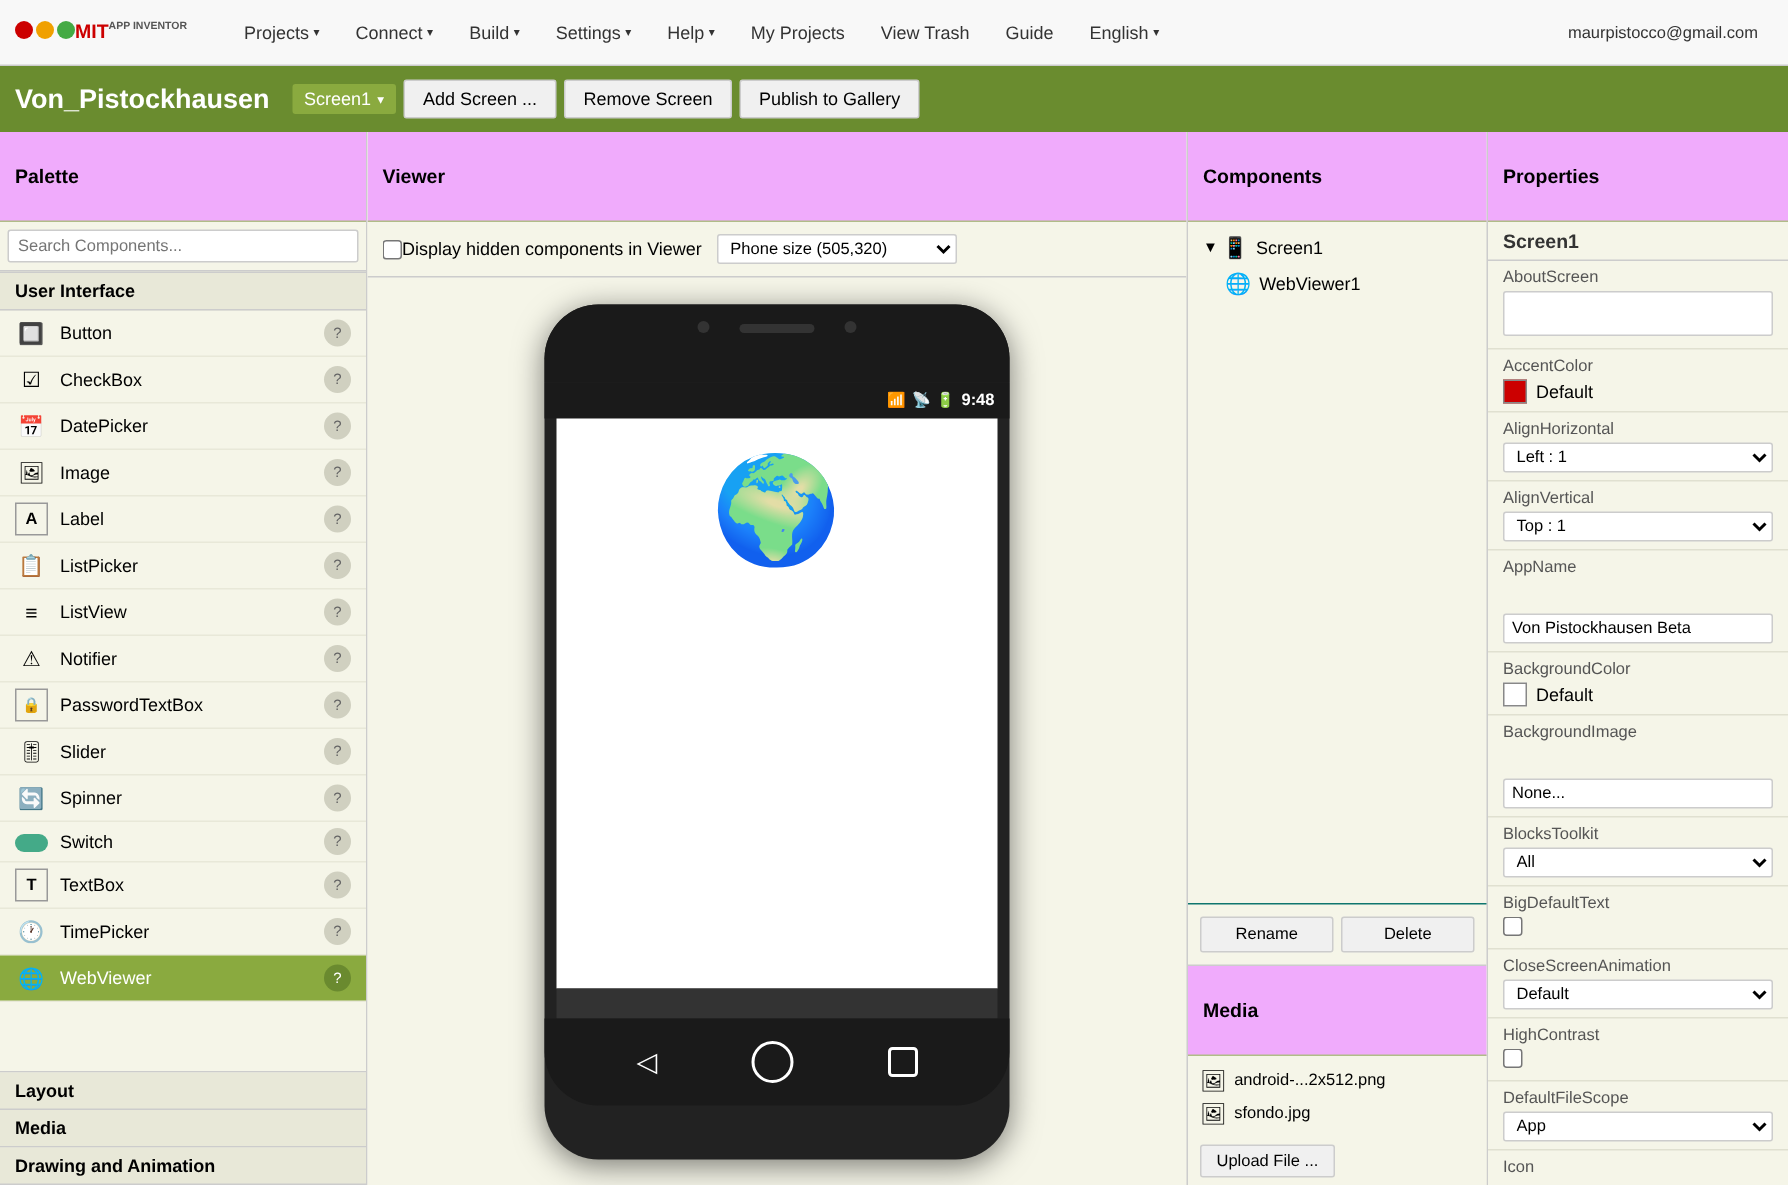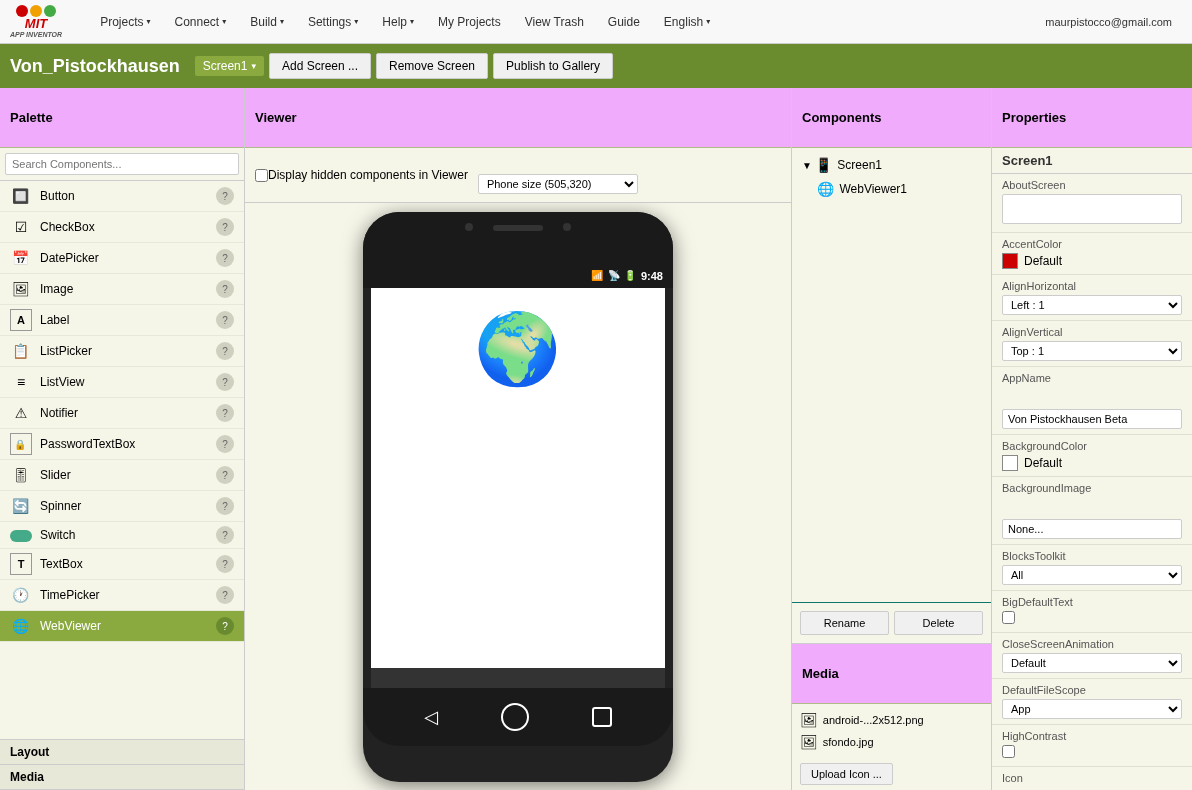--- a/index.html
+++ b/index.html
@@ -402,21 +402,21 @@
       display: flex;
       align-items: center;
       gap: 4px;
     }
   </style>
 </head>
 <body>
 
 <div class="navbar">
   <div class="navbar-logo">
-    <div style="display:flex;flex-direction:column;align-items:center;margin-right:6px;font-style:italic;">
+    <div style="display:flex;flex-direction:row;align-items:flex-start;margin-right:6px;">
       <div style="display:flex;align-items:center;gap:2px;">
         <div style="width:12px;height:12px;background:#cc0000;border-radius:50%;"></div>
         <div style="width:12px;height:12px;background:#f0a000;border-radius:50%;"></div>
         <div style="width:12px;height:12px;background:#44aa44;border-radius:50%;"></div>
       </div>
       <div style="font-size:13px;font-weight:bold;color:#cc0000;line-height:1.1;">MIT</div>
       <div style="font-size:7px;color:#555;font-weight:bold;">APP INVENTOR</div>
     </div>
   </div>
 
@@ -445,20 +445,21 @@
   <div class="toolbar-spacer"></div>
 </div>
 
 <div class="main">
 
   <div class="palette">
     <div class="panel-header">Palette</div>
     <div class="search-box">
       <input type="text" placeholder="Search Components..." style="">
     </div>
+    <div class="palette-section-header">User Interface</div>
     <div class="palette-items-scroll">
 
       <div class="palette-item">
         <div class="palette-item-icon">🔲</div>
         <span class="palette-item-name">Button</span>
         <div class="palette-item-help">?</div>
       </div>
 
       <div class="palette-item">
         <div class="palette-item-icon">☑</div>
@@ -541,31 +542,32 @@
       <div class="palette-item selected">
         <div class="palette-item-icon">🌐</div>
         <span class="palette-item-name">WebViewer</span>
         <div class="palette-item-help">?</div>
       </div>
 
     </div>
     <div class="bottom-sections">
       <div class="section-header-collapsed">Layout</div>
       <div class="section-header-collapsed">Media</div>
+      <div class="section-header-collapsed">Drawing and Animation</div>
     </div>
   </div>
 
   <div class="viewer">
     <div class="panel-header">Viewer</div>
     <div class="viewer-toolbar">
       <label>
         <input type="checkbox" style="">
         <span>Display hidden components in Viewer</span>
       </label>
-      <select class="prop-select" style="width:160px;margin-top:18px;">
+      <select class="prop-select" style="width:160px;">
         <option>Phone size (505,320)</option>
       </select>
     </div>
     <div class="viewer-content">
       <div class="phone-container">
         <div class="phone-body">
           <div class="phone-top-bar">
             <div class="phone-camera"></div>
             <div class="phone-speaker"></div>
             <div class="phone-camera"></div>
@@ -613,21 +615,21 @@
       <div class="media-list">
         <div class="media-item">
           <span class="media-icon">🖼</span>
           <span>android-...2x512.png</span>
         </div>
         <div class="media-item">
           <span class="media-icon">🖼</span>
           <span>sfondo.jpg</span>
         </div>
       </div>
-      <button class="upload-btn">Upload Icon ...</button>
+      <button class="upload-btn">Upload File ...</button>
     </div>
   </div>
 
   <div class="properties">
     <div class="panel-header">Properties</div>
     <div class="prop-section-title">Screen1</div>
 
     <div class="prop-item">
       <div class="prop-label">AboutScreen</div>
       <textarea class="prop-input-tall" style=""></textarea>
@@ -686,30 +688,30 @@
     </div>
 
     <div class="prop-item">
       <div class="prop-label">CloseScreenAnimation</div>
       <select class="prop-select">
         <option>Default</option>
       </select>
     </div>
 
     <div class="prop-item">
+      <div class="prop-label">HighContrast</div>
+      <input type="checkbox" class="prop-checkbox" style="">
+    </div>
+
+    <div class="prop-item">
       <div class="prop-label">DefaultFileScope</div>
       <select class="prop-select">
         <option>App</option>
       </select>
     </div>
 
     <div class="prop-item">
-      <div class="prop-label">HighContrast</div>
-      <input type="checkbox" class="prop-checkbox" style="">
-    </div>
-
-    <div class="prop-item">
       <div class="prop-label">Icon</div>
     </div>
 
   </div>
 
 </div>
 
 </body></html>

